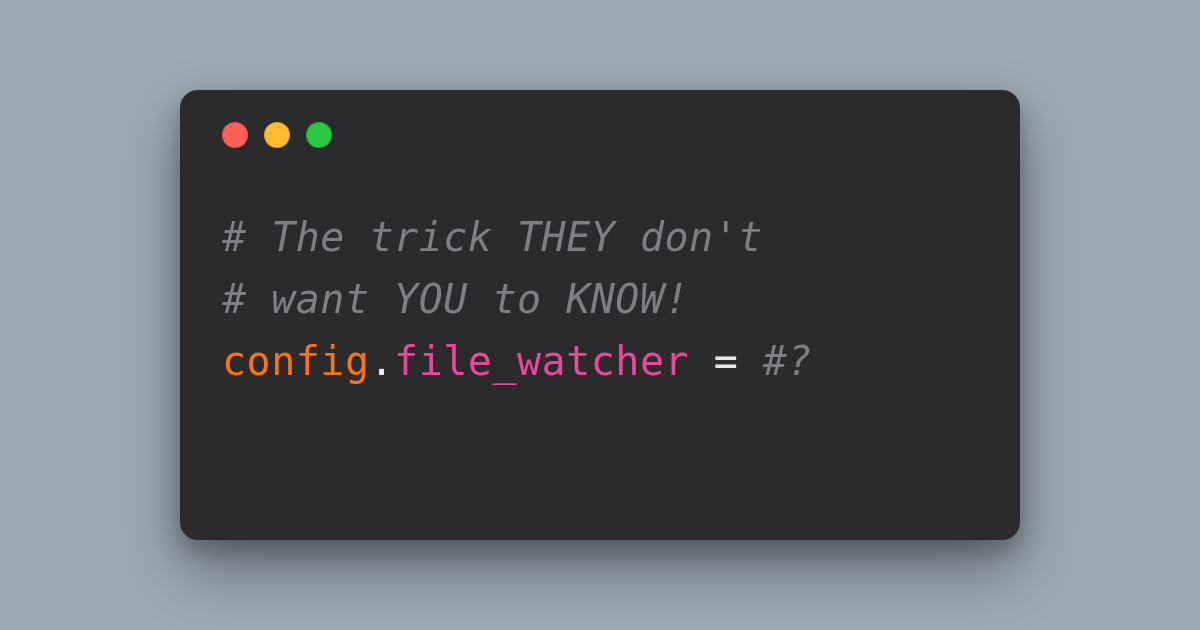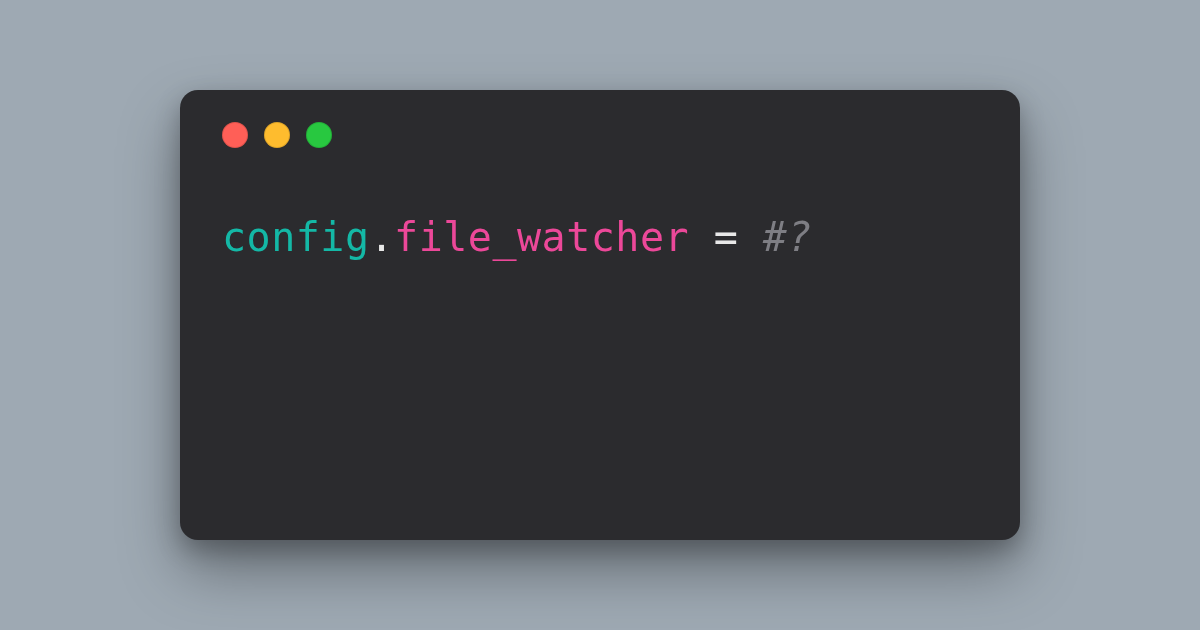--- a/index.html
+++ b/index.html
@@ -55,21 +55,21 @@
       font-style: italic;
       letter-spacing: 0.5px;
     }
     .code-line {
       white-space: pre;
     }
     .comment {
       color: #7e7e84;
     }
     .identifier {
-      color: #14b8a6;
+      color: #f97316;
       font-style: normal;
     }
     .punct {
       color: #e8e8e8;
       font-style: normal;
     }
     .member {
       color: #ec4899;
       font-style: normal;
     }
@@ -84,15 +84,17 @@
 </head>
 <body>
 
 <div class="terminal-window">
   <div class="traffic-lights">
     <div class="traffic-light red"></div>
     <div class="traffic-light yellow"></div>
     <div class="traffic-light green"></div>
   </div>
   <div class="code-block">
+    <div class="code-line"><span class="comment"># The trick THEY don't</span></div>
+    <div class="code-line"><span class="comment"># want YOU to KNOW!</span></div>
     <div class="code-line"><span class="identifier">config</span><span class="punct">.</span><span class="member">file_watcher</span><span class="operator"> = </span><span class="trailing-comment">#?</span></div>
   </div>
 </div>
 
 </body></html>

